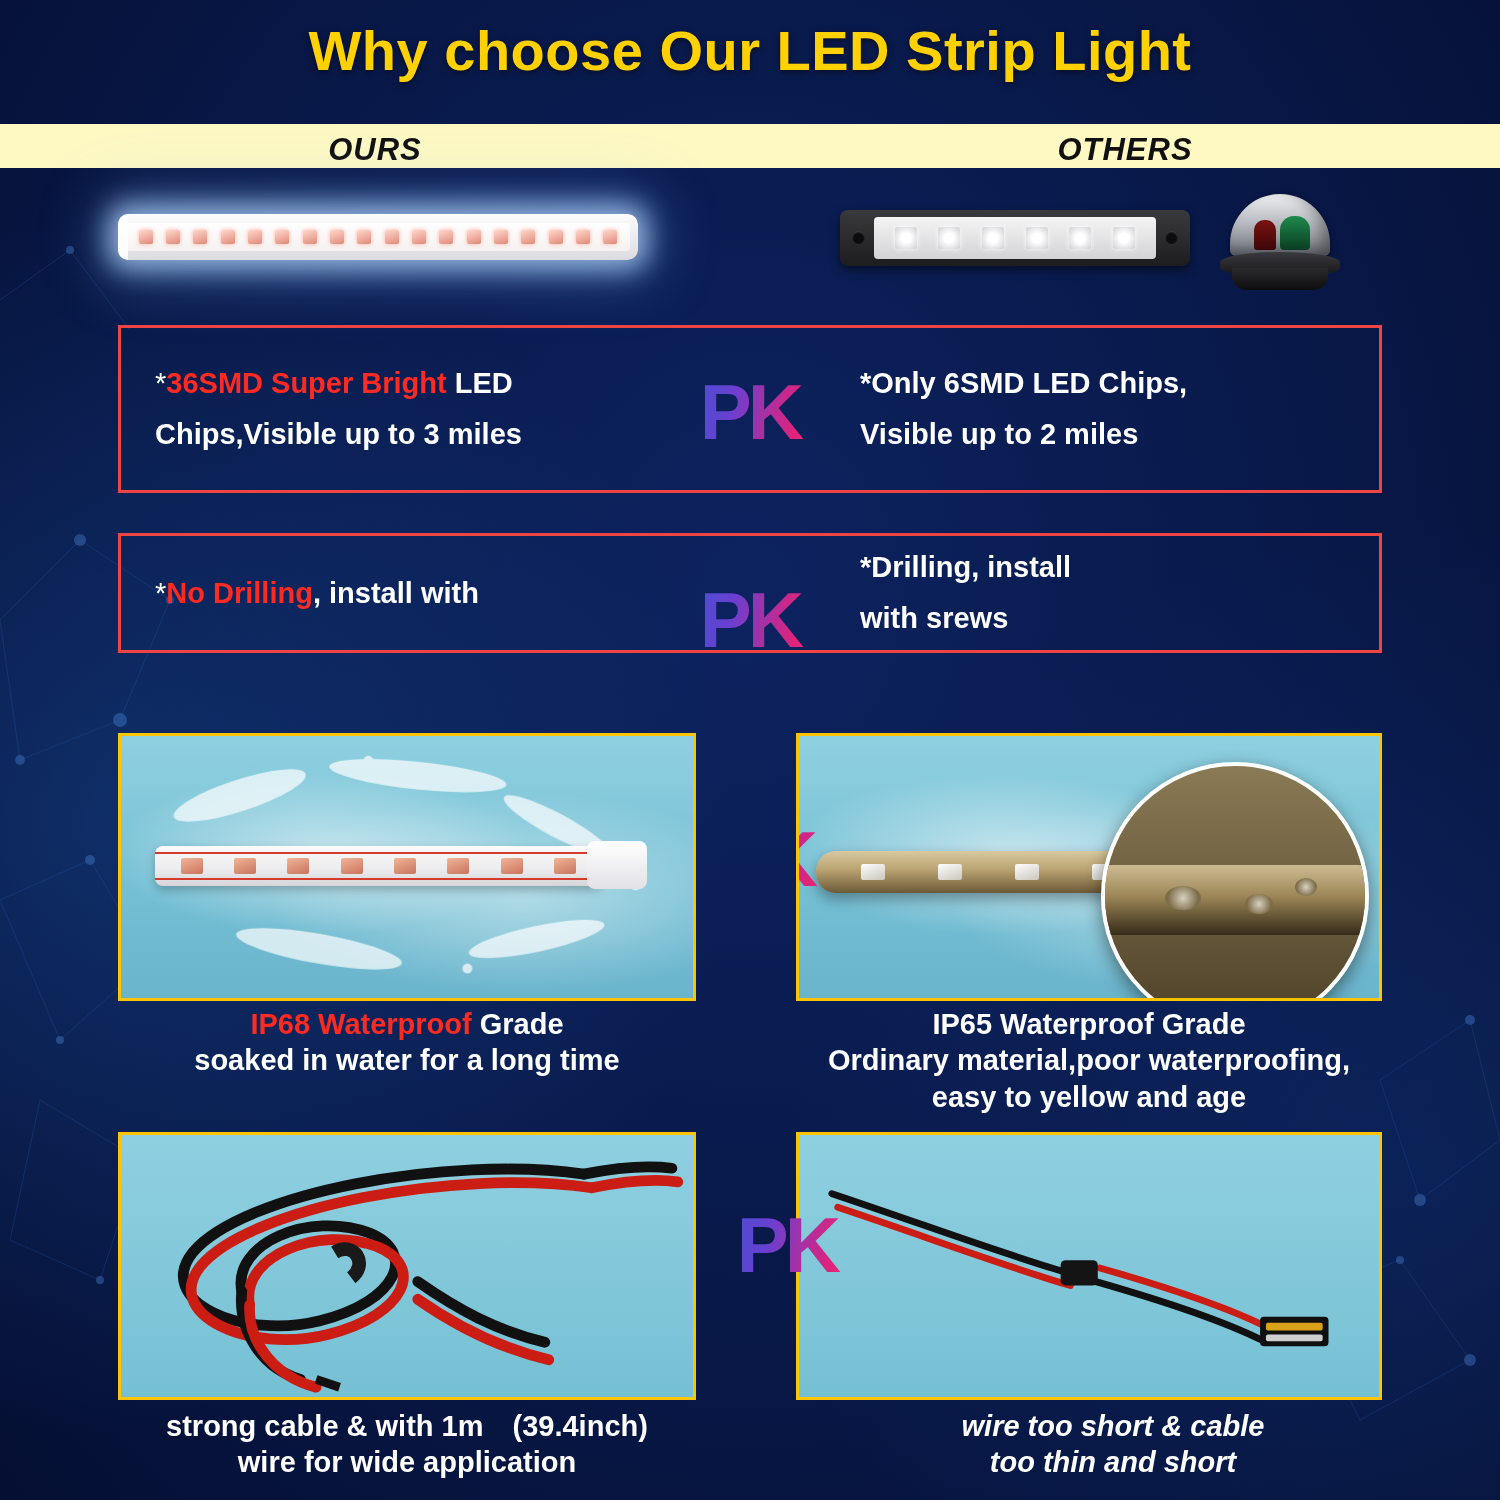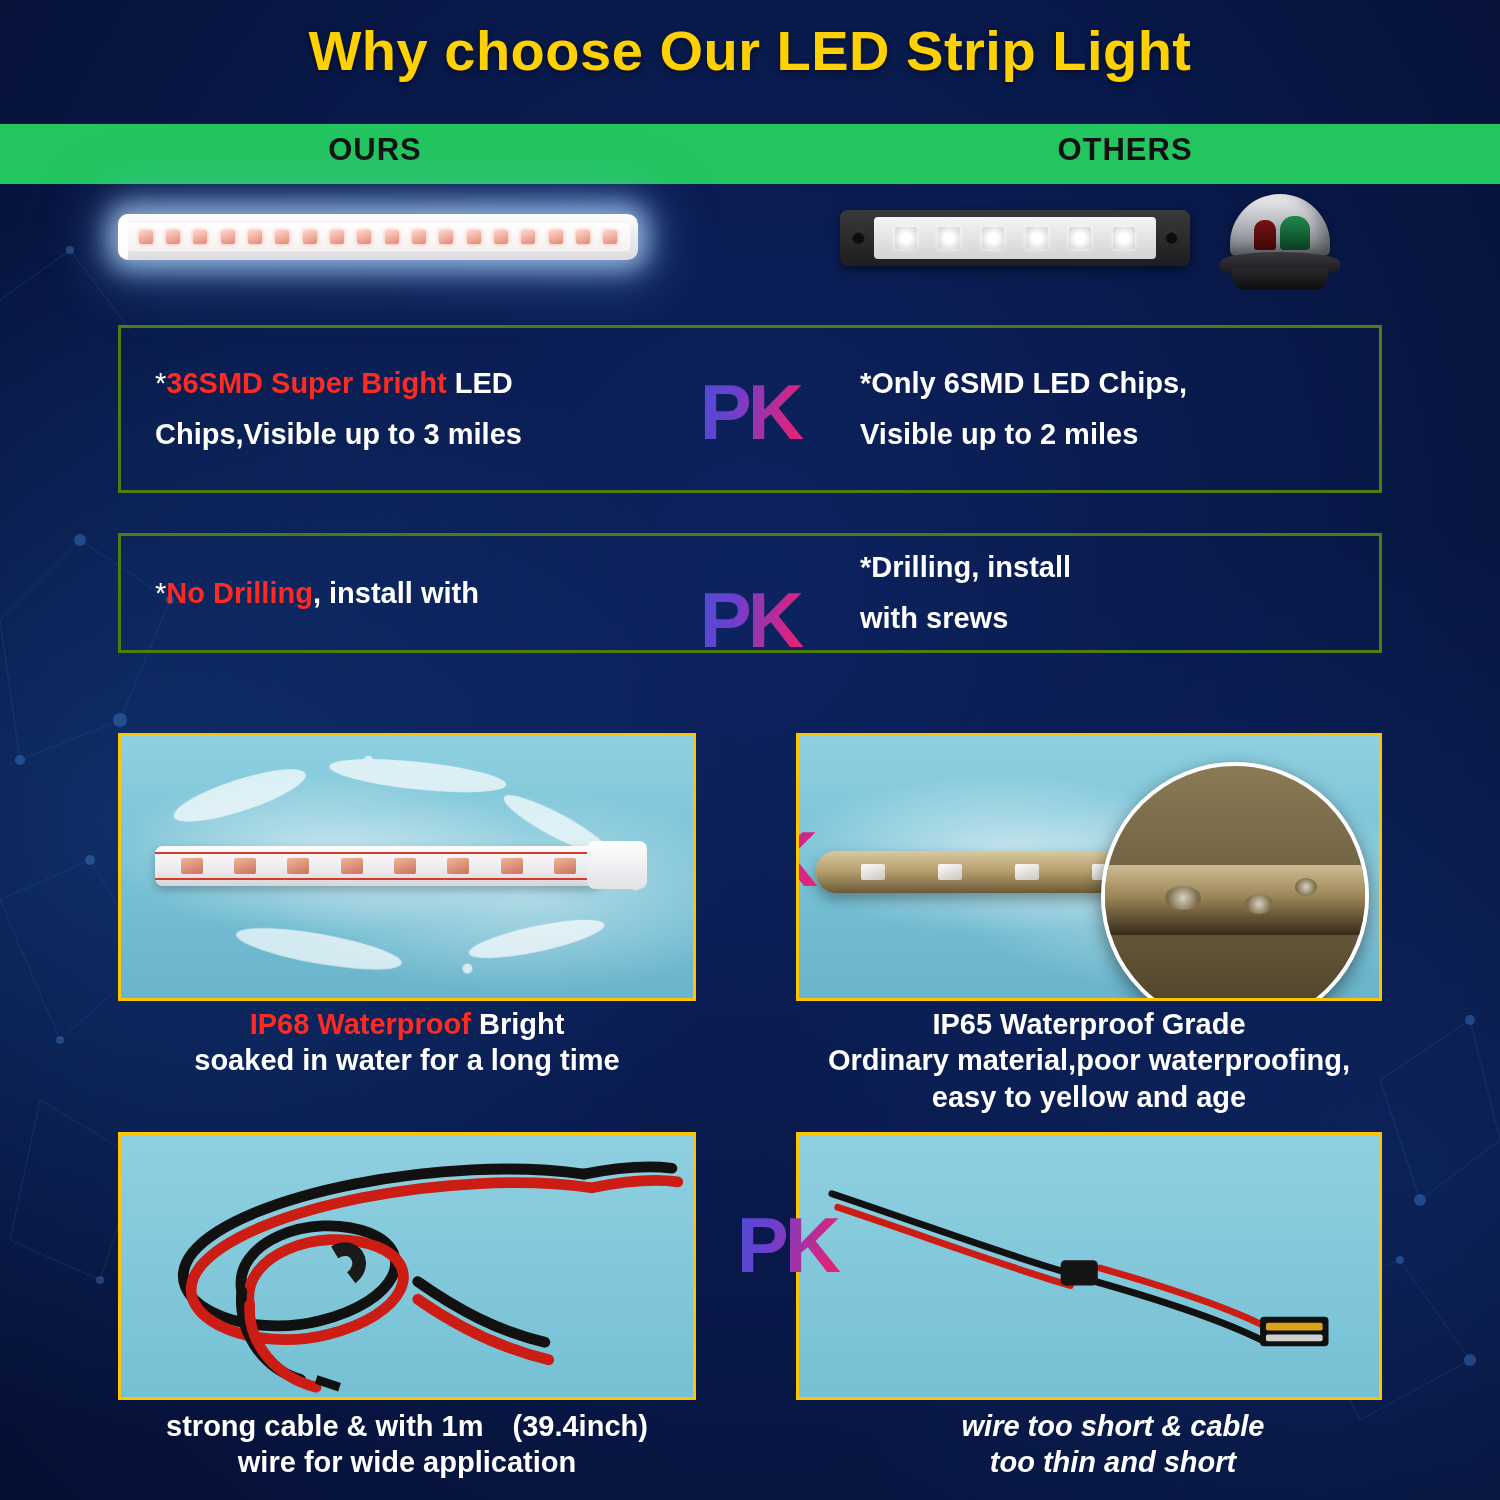--- a/index.html
+++ b/index.html
@@ -26,22 +26,23 @@
   .title{
     position:absolute;left:0;right:0;top:18px;
     text-align:center;
     color:#ffd100;
     font-size:56px;
     font-weight:bold;
     letter-spacing:.5px;
     text-shadow:0 2px 6px rgba(0,0,0,.5);
   }
   .yellowbar{
-    position:absolute;left:0;right:0;top:124px;height:60px;
-    background:#22c55e;
+    position:absolute;left:0;right:0;top:124px;height:44px;
+    background:#fef9c3;
+    font-style:italic;
   }
   .yellowbar .col{
     position:absolute;top:0;height:52px;
     display:flex;align-items:center;justify-content:center;
     color:#111;font-size:31px;font-weight:bold;letter-spacing:1px;
   }
   .yellowbar .col.left{left:0;width:750px;}
   .yellowbar .col.right{left:750px;width:750px;}
 
   
@@ -125,21 +126,21 @@
   }
   .dome .foot{
     position:absolute;left:16px;top:74px;width:96px;height:22px;
     border-radius:0 0 14px 14px;
     background:linear-gradient(180deg,#2a2a2c 0%,#0d0d0f 100%);
   }
 
   
   .cmp{
     position:absolute;
-    border:3px solid #4d7c0f;
+    border:3px solid #ef4444;
     box-sizing:border-box;
   }
   .cmp-inner{
     position:absolute;inset:0;
     display:flex;
   }
   .cmp .half{
     width:50%;
     display:flex;flex-direction:column;justify-content:center;
     padding:0 34px;
@@ -410,21 +411,21 @@
       <div class="tube"></div>
       <div class="spot" style="left:60px;top:120px;width:36px;height:24px;"></div>
       <div class="spot" style="left:140px;top:128px;width:28px;height:20px;"></div>
       <div class="spot" style="left:190px;top:112px;width:22px;height:18px;"></div>
     </div>
     <div class="pk" style="left:-120px;top:68px;transform:none;">PK</div>
   </div>
 
   <div class="cap-text" style="left:118px;top:1006px;width:578px;">
     <div>
-      <span class="red">IP68 Waterproof</span><span> Bright</span>
+      <span class="red">IP68 Waterproof</span><span> Grade</span>
     </div>
     <div>soaked in water for a long time</div>
   </div>
 
   <div class="cap-text" style="left:796px;top:1006px;width:586px;">
     <div>IP65 Waterproof Grade</div>
     <div>Ordinary material,poor waterproofing,</div>
     <div>easy to yellow and age</div>
   </div>
 

